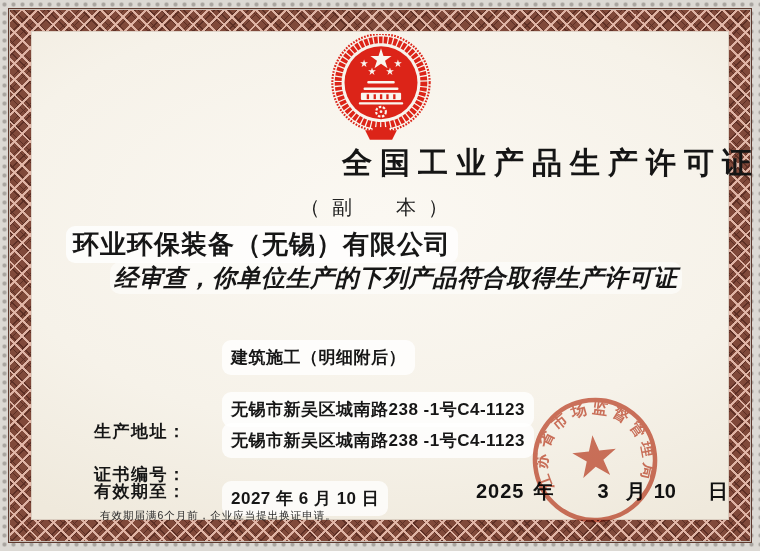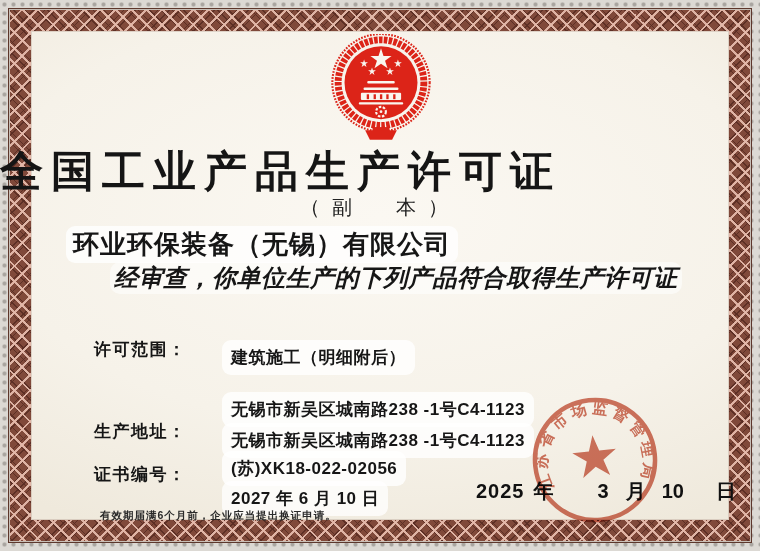--- a/index.html
+++ b/index.html
@@ -36,22 +36,22 @@
       radial-gradient(ellipse 90% 70% at 50% 38%, #fbf8f2 0%, #f6f2e9 62%, #efe9dc 100%);
     box-shadow:inset 0 0 0 1px rgba(150,120,105,.25);
   }
 
   .abs{position:absolute;}
   .ink{color:#161616;font-weight:bold;}
 
   .emblem{left:327px;top:34px;width:108px;height:110px;}
 
   .title{
-    left:0;right:0;top:143px;text-align:left;
-    font-size:43px;font-weight:bold;letter-spacing:8px;color:#151515;
+    left:0;right:0;top:143px;text-align:right;
+    font-size:30px;font-weight:bold;letter-spacing:8px;color:#151515;
     white-space:nowrap;
   }
   .subtitle{
     left:0;right:0;top:194px;text-align:center;
     font-size:20px;font-weight:500;letter-spacing:12px;color:#222;font-family:Liberation Serif, serif;
   }
   .company{
     left:66px;top:226px;font-size:26px;letter-spacing:1px;
     background:rgba(255,255,255,.78);border-radius:9px;padding:1px 7px;
   }
@@ -65,25 +65,25 @@
   }
   .y1{top:338px;} .y2{top:389px;} .y3{top:420px;} .y4{top:463px;text-align:right;} .y5{top:480px;}
   .v1{top:340px;} .v2{top:392px;} .v3{top:423px;} .v4{top:451px;} .v5{top:481px;background:rgba(255,255,255,.75);}
 
   .issue-date{left:428px;top:478px;font-size:20px;font-weight:bold;color:#111;white-space:nowrap;}
   .issue-date span{display:inline-block;}
   .id-year{letter-spacing:1px;margin-left:48px;}
   .id-yu{margin-left:9px;}
   .id-m{margin-left:44px;}
   .id-mu{margin-left:17px;}
-  .id-d{margin-left:16px;}
+  .id-d{margin-left:8px;}
   .id-du{margin-left:32px;}
 
   .footnote{
-    left:100px;top:509px;font-size:10.5px;font-weight:bold;
+    left:100px;top:509px;font-size:10.5px;font-weight:normal;
     letter-spacing:1px;color:#2a2a2a;
   }
 
   .seal{
     left:527px;top:392px;width:136px;height:136px;
     opacity:.82;mix-blend-mode:multiply;
     transform:rotate(-6deg);
     pointer-events:none;
   }
 </style>
@@ -129,31 +129,30 @@
     <rect x="42" y="88" width="16" height="4" fill="#dc2418"></rect>
     <path d="M35,91 h30 l-4.5,9 h-21 z" fill="#dc2418"></path>
   </svg>
 
   <div class="abs title ink">全国工业产品生产许可证</div>
   <div class="abs subtitle">（副　本）</div>
 
   <div class="abs company ink">环业环保装备（无锡）有限公司</div>
   <div class="abs stmt1 ink">经审查，你单位生产的下列产品符合取得生产许可证</div>
 
-  <div class="abs row-label ink y1">许可范围：</div>
   <div class="abs row-value ink v1">建筑施工（明细附后）</div>
 
   <div class="abs row-value ink v2">无锡市新吴区城南路238 -1号C4-1123</div>
 
   <div class="abs row-label ink y3">生产地址：</div>
   <div class="abs row-value ink v3">无锡市新吴区城南路238 -1号C4-1123</div>
 
   <div class="abs row-label ink y4">证书编号：</div>
-  <div class="abs row-value ink v4">(苏)XK18-022-02056</div>
 
+  <div class="abs row-label ink y5">有效期至：</div>
   <div class="abs row-value ink v5">2027 年 6 月 10 日</div>
 
   <div class="abs issue-date">
     <span class="id-year">2025</span><span class="id-yu">年</span><span class="id-m">3</span><span class="id-mu">月</span><span class="id-d">10</span><span class="id-du">日</span>
   </div>
 
   <div class="abs footnote">有效期届满6个月前，企业应当提出换证申请。</div>
 
   <svg class="abs seal" viewBox="0 0 136 136" aria-hidden="true">
     <circle cx="68" cy="68" r="60" fill="none" stroke="#c8573f" stroke-width="4.5"></circle>

